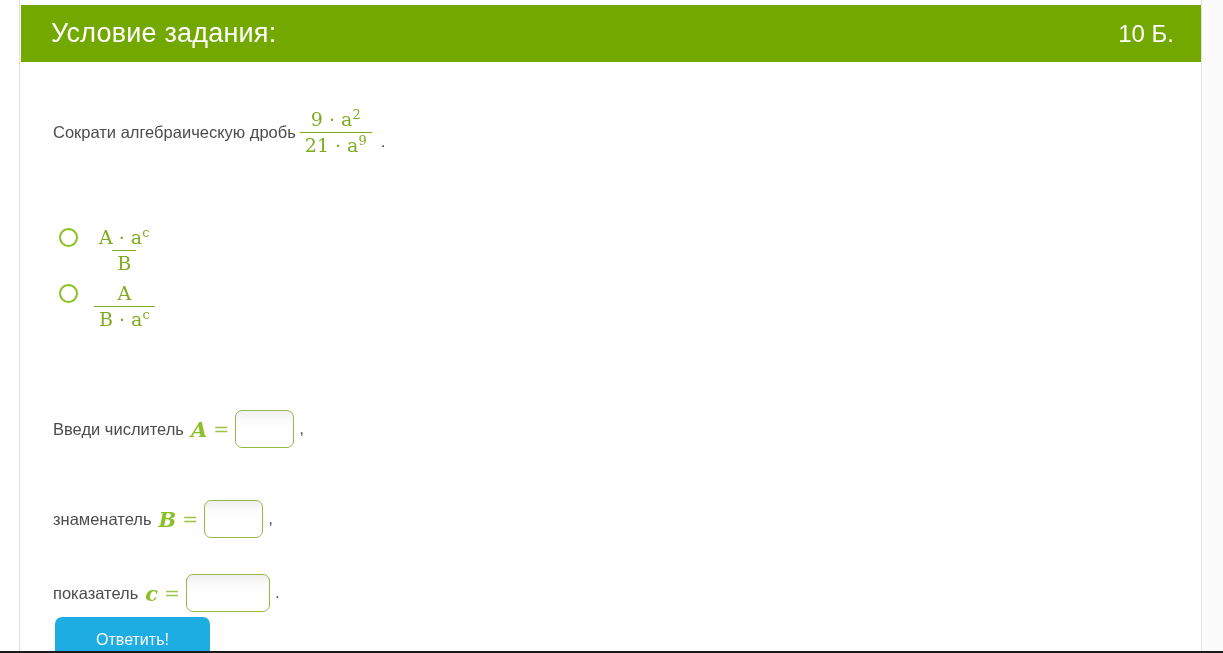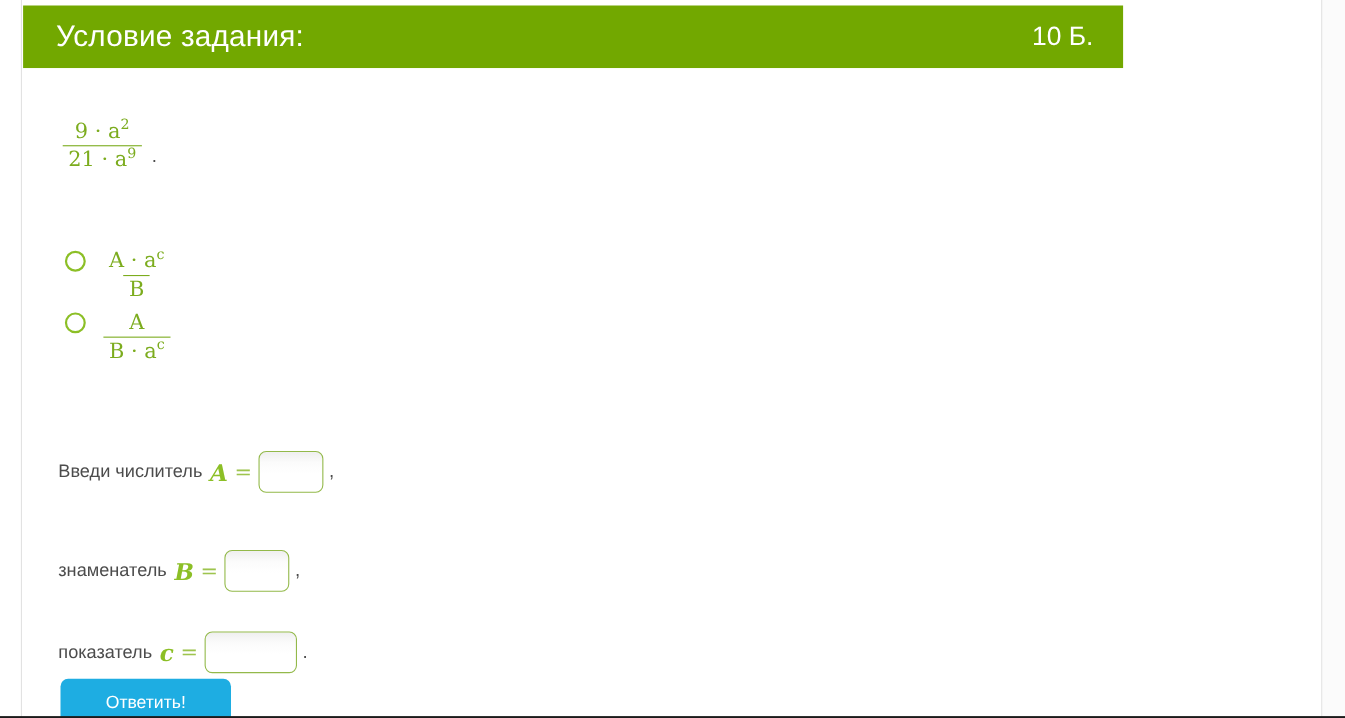--- a/index.html
+++ b/index.html
@@ -46,21 +46,21 @@
     left: 21px; top: 0;
     width: 1180px;
     height: 653px;
     background: #ffffff;
   }
 
   
   .task-header {
     position: absolute;
     left: 0; top: 5px;
-    width: 1000px;
+    width: 1180px;
     height: 57px;
     background: #72a800;
     display: flex;
     align-items: center;
     justify-content: space-between;
     box-sizing: border-box;
     padding: 0 27px 0 30px;
   }
   .task-header-title {
     color: #ffffff;
@@ -257,20 +257,21 @@
   <div class="content-col">
 
     <div class="task-header">
       <div class="task-header-title">Условие задания:</div>
       <div class="task-header-points">10 Б.</div>
     </div>
 
     <div class="task-body">
 
       <div class="statement-line">
+        <span class="statement-text">Сократи алгебраическую дробь</span>
         <span class="frac f-main">
           <span class="num"><span>9 · a</span><sup>2</sup></span>
           <span class="den"><span>21 · a</span><sup>9</sup></span>
         </span>
         <span class="period-after">.</span>
       </div>
 
 
       <div class="options">
 

